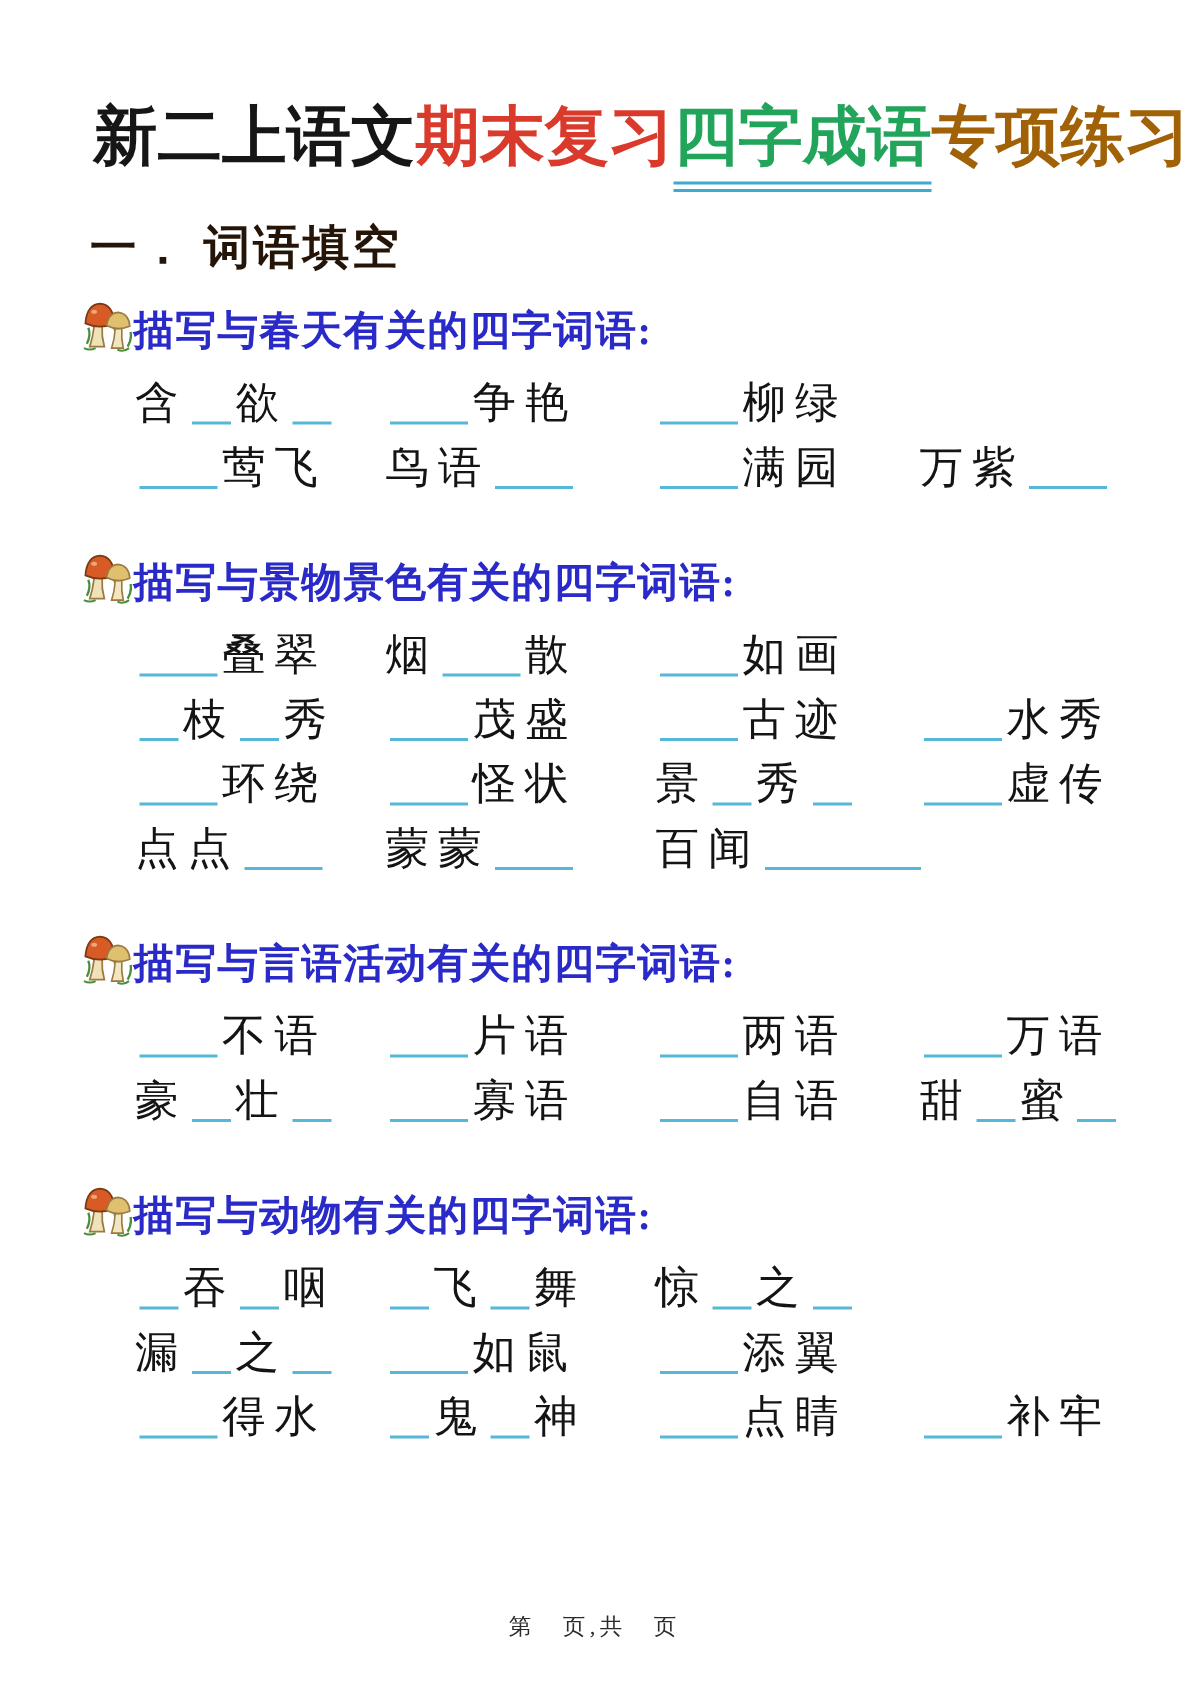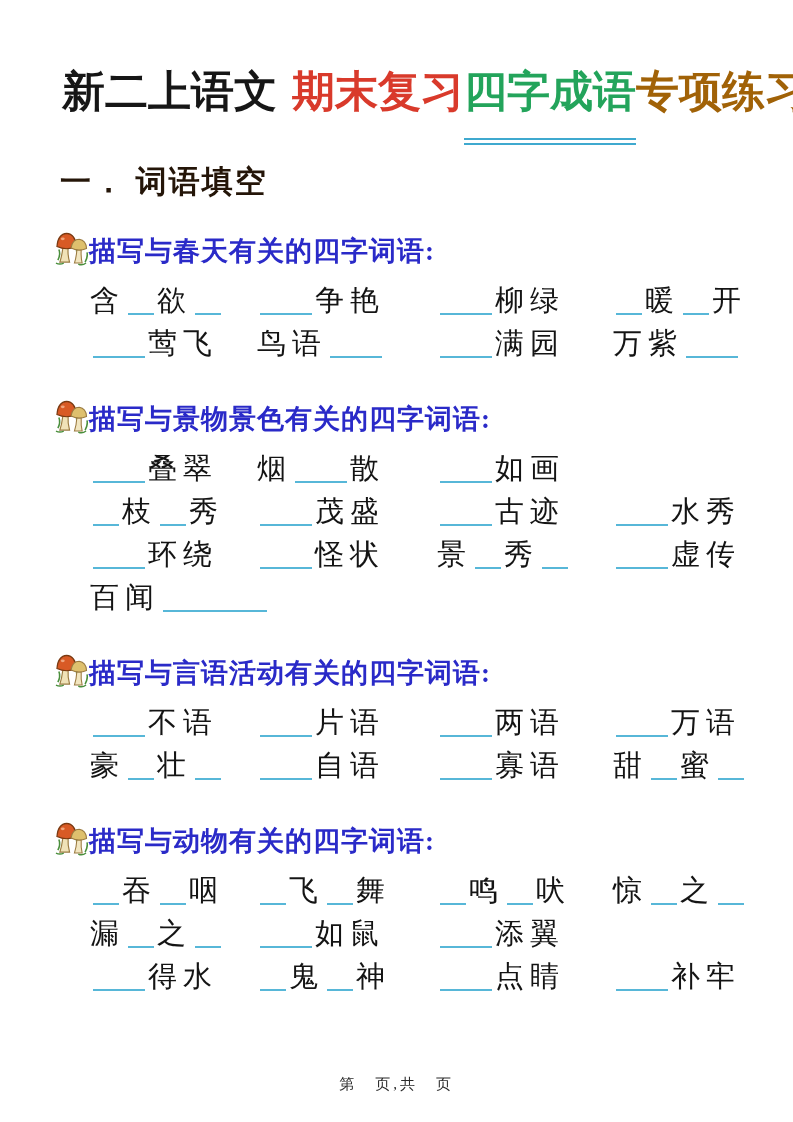--- a/index.html
+++ b/index.html
@@ -19,35 +19,35 @@
     font-size: 43px;
     font-weight: bold;
     line-height: 1.3;
     letter-spacing: 0px;
     margin-left: 2px;
     white-space: nowrap;
   }
   .title-seg { display: inline-block; }
   .title-seg.underlined {
     border-bottom: 7px double var(--title-underline, #3fa9cf);
-    padding-bottom: 18px;
+    padding-bottom: 1px;
   }
 
   
   .heading {
     font-size: 31px;
     font-weight: bold;
     color: var(--heading-brown, #241508);
     margin-top: 16px;
     letter-spacing: 2px;
   }
 
   
   .section { margin-top: 36px; }
-  .section.first { margin-top: 30px; }
+  .section.first { margin-top: 16px; }
   .section-header {
     display: flex;
     align-items: center;
     font-size: 27px;
     font-weight: bold;
     color: var(--header-blue, #2a2ac8);
     line-height: 36px;
     letter-spacing: 1px;
   }
   .mushroom { width: 33px; height: 37px; margin: -4px 1px 0 -5px; flex: 0 0 auto; }
@@ -82,21 +82,21 @@
     color: #2b2b2b;
     letter-spacing: 3px;
     font-family: "Liberation Serif", "DejaVu Serif", serif;
   }
 </style>
 </head>
 <body>
 
 <div class="page">
 
-  <h1 class="title"><span class="title-seg" style="color: rgb(22, 22, 22);">新二上语文</span><span class="title-seg" style="color: rgb(217, 58, 43); margin-left: 15px;">期末复习</span><span class="title-seg underlined" style="color: rgb(35, 164, 91);">四字成语</span><span class="title-seg" style="color: #a16207;">专项练习</span></h1>
+  <h1 class="title"><span class="title-seg" style="color: rgb(22, 22, 22);">新二上语文</span><span class="title-seg" style="color: rgb(217, 58, 43);">期末复习</span><span class="title-seg underlined" style="color: rgb(35, 164, 91);">四字成语</span><span class="title-seg" style="color: #a16207;">专项练习</span></h1>
 
   <h2 class="heading">一． 词语填空</h2>
 
   <div id="sections">
   <div class="section first">
     <div class="section-header">
       <svg class="mushroom" viewBox="0 0 34 38" xmlns="http://www.w3.org/2000/svg">
         <path d="M3 31 q3 -6 1 -11" stroke="#4a8f3c" stroke-width="1.6" fill="none"></path>
         <path d="M31 33 q3 -5 2 -10" stroke="#4a8f3c" stroke-width="1.6" fill="none"></path>
         <path d="M22 22 q1 -9 4 -12" stroke="#4a8f3c" stroke-width="1.4" fill="none"></path>
@@ -107,21 +107,20 @@
         <path d="M16.5 18.5 Q18 9.5 25 9.5 Q32 10.5 32.5 19 Q24 22.5 16.5 18.5 Z" fill="#dec06e" stroke="#9a7a40" stroke-width="1.1"></path>
         <path d="M1 34 q4 2 8 0 M24 35 q4 2 8 -1" stroke="#4a8f3c" stroke-width="1.4" fill="none"></path>
       </svg>
       <span>描写与春天有关的四字词语:</span>
     </div>
     <div class="rows">
           <div class="word-row">
             <span class="word-item"><span class="han">含</span><span class="blank" style="width: 26px;"></span><span class="han">欲</span><span class="blank" style="width: 26px;"></span></span>
             <span class="word-item"><span class="blank" style="width: 52px;"></span><span class="han">争艳</span></span>
             <span class="word-item"><span class="blank" style="width: 52px;"></span><span class="han">柳绿</span></span>
-            <span class="word-item"><span class="blank" style="width: 26px;"></span><span class="han">暖</span><span class="blank" style="width: 26px;"></span><span class="han">开</span></span>
           </div>
           <div class="word-row">
             <span class="word-item"><span class="blank" style="width: 52px;"></span><span class="han">莺飞</span></span>
             <span class="word-item"><span class="han">鸟语</span><span class="blank" style="width: 52px;"></span></span>
             <span class="word-item"><span class="blank" style="width: 52px;"></span><span class="han">满园</span></span>
             <span class="word-item"><span class="han">万紫</span><span class="blank" style="width: 52px;"></span></span>
           </div>
         </div>
   </div>
 
@@ -152,20 +151,22 @@
             <span class="word-item"><span class="blank" style="width: 52px;"></span><span class="han">古迹</span></span>
             <span class="word-item"><span class="blank" style="width: 52px;"></span><span class="han">水秀</span></span>
           </div>
           <div class="word-row">
             <span class="word-item"><span class="blank" style="width: 52px;"></span><span class="han">环绕</span></span>
             <span class="word-item"><span class="blank" style="width: 52px;"></span><span class="han">怪状</span></span>
             <span class="word-item"><span class="han">景</span><span class="blank" style="width: 26px;"></span><span class="han">秀</span><span class="blank" style="width: 26px;"></span></span>
             <span class="word-item"><span class="blank" style="width: 52px;"></span><span class="han">虚传</span></span>
           </div>
           <div class="word-row">
+            <span class="word-item"><span class="han">点点</span><span class="blank" style="width: 52px;"></span></span>
+            <span class="word-item"><span class="han">蒙蒙</span><span class="blank" style="width: 52px;"></span></span>
             <span class="word-item"><span class="han">百闻</span><span class="blank" style="width: 104px;"></span></span>
           </div>
         </div>
   </div>
 
   <div class="section">
     <div class="section-header">
       <svg class="mushroom" viewBox="0 0 34 38" xmlns="http://www.w3.org/2000/svg">
         <path d="M3 31 q3 -6 1 -11" stroke="#4a8f3c" stroke-width="1.6" fill="none"></path>
         <path d="M31 33 q3 -5 2 -10" stroke="#4a8f3c" stroke-width="1.6" fill="none"></path>
@@ -181,22 +182,22 @@
     </div>
     <div class="rows">
           <div class="word-row">
             <span class="word-item"><span class="blank" style="width: 52px;"></span><span class="han">不语</span></span>
             <span class="word-item"><span class="blank" style="width: 52px;"></span><span class="han">片语</span></span>
             <span class="word-item"><span class="blank" style="width: 52px;"></span><span class="han">两语</span></span>
             <span class="word-item"><span class="blank" style="width: 52px;"></span><span class="han">万语</span></span>
           </div>
           <div class="word-row">
             <span class="word-item"><span class="han">豪</span><span class="blank" style="width: 26px;"></span><span class="han">壮</span><span class="blank" style="width: 26px;"></span></span>
+            <span class="word-item"><span class="blank" style="width: 52px;"></span><span class="han">寡语</span></span>
             <span class="word-item"><span class="blank" style="width: 52px;"></span><span class="han">自语</span></span>
-            <span class="word-item"><span class="blank" style="width: 52px;"></span><span class="han">寡语</span></span>
             <span class="word-item"><span class="han">甜</span><span class="blank" style="width: 26px;"></span><span class="han">蜜</span><span class="blank" style="width: 26px;"></span></span>
           </div>
         </div>
   </div>
 
   <div class="section">
     <div class="section-header">
       <svg class="mushroom" viewBox="0 0 34 38" xmlns="http://www.w3.org/2000/svg">
         <path d="M3 31 q3 -6 1 -11" stroke="#4a8f3c" stroke-width="1.6" fill="none"></path>
         <path d="M31 33 q3 -5 2 -10" stroke="#4a8f3c" stroke-width="1.6" fill="none"></path>
@@ -207,21 +208,20 @@
         <path d="M22.5 20.5 Q22 28 20 34 L28 34 Q26.5 27.5 27 20.5 Z" fill="#f2e6c0" stroke="#9a7a40" stroke-width="1.1"></path>
         <path d="M16.5 18.5 Q18 9.5 25 9.5 Q32 10.5 32.5 19 Q24 22.5 16.5 18.5 Z" fill="#dec06e" stroke="#9a7a40" stroke-width="1.1"></path>
         <path d="M1 34 q4 2 8 0 M24 35 q4 2 8 -1" stroke="#4a8f3c" stroke-width="1.4" fill="none"></path>
       </svg>
       <span>描写与动物有关的四字词语:</span>
     </div>
     <div class="rows">
           <div class="word-row">
             <span class="word-item"><span class="blank" style="width: 26px;"></span><span class="han">吞</span><span class="blank" style="width: 26px;"></span><span class="han">咽</span></span>
             <span class="word-item"><span class="blank" style="width: 26px;"></span><span class="han">飞</span><span class="blank" style="width: 26px;"></span><span class="han">舞</span></span>
-            <span class="word-item"><span class="blank" style="width: 26px;"></span><span class="han">鸣</span><span class="blank" style="width: 26px;"></span><span class="han">吠</span></span>
             <span class="word-item"><span class="han">惊</span><span class="blank" style="width: 26px;"></span><span class="han">之</span><span class="blank" style="width: 26px;"></span></span>
           </div>
           <div class="word-row">
             <span class="word-item"><span class="han">漏</span><span class="blank" style="width: 26px;"></span><span class="han">之</span><span class="blank" style="width: 26px;"></span></span>
             <span class="word-item"><span class="blank" style="width: 52px;"></span><span class="han">如鼠</span></span>
             <span class="word-item"><span class="blank" style="width: 52px;"></span><span class="han">添翼</span></span>
           </div>
           <div class="word-row">
             <span class="word-item"><span class="blank" style="width: 52px;"></span><span class="han">得水</span></span>
             <span class="word-item"><span class="blank" style="width: 26px;"></span><span class="han">鬼</span><span class="blank" style="width: 26px;"></span><span class="han">神</span></span>

